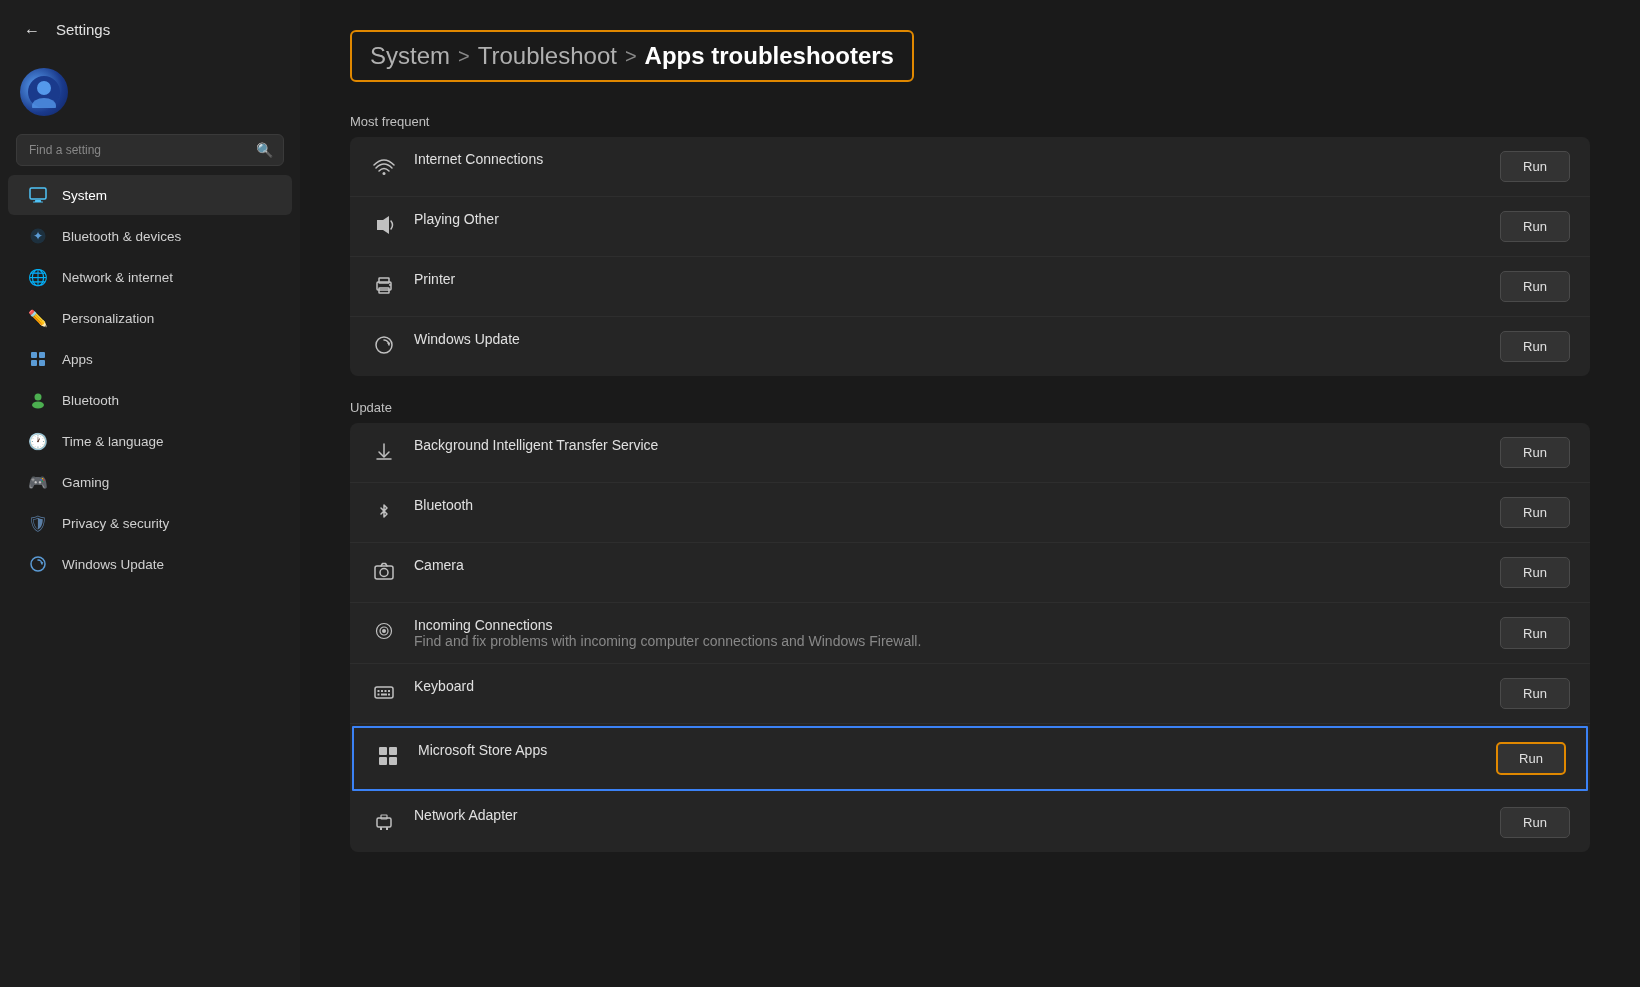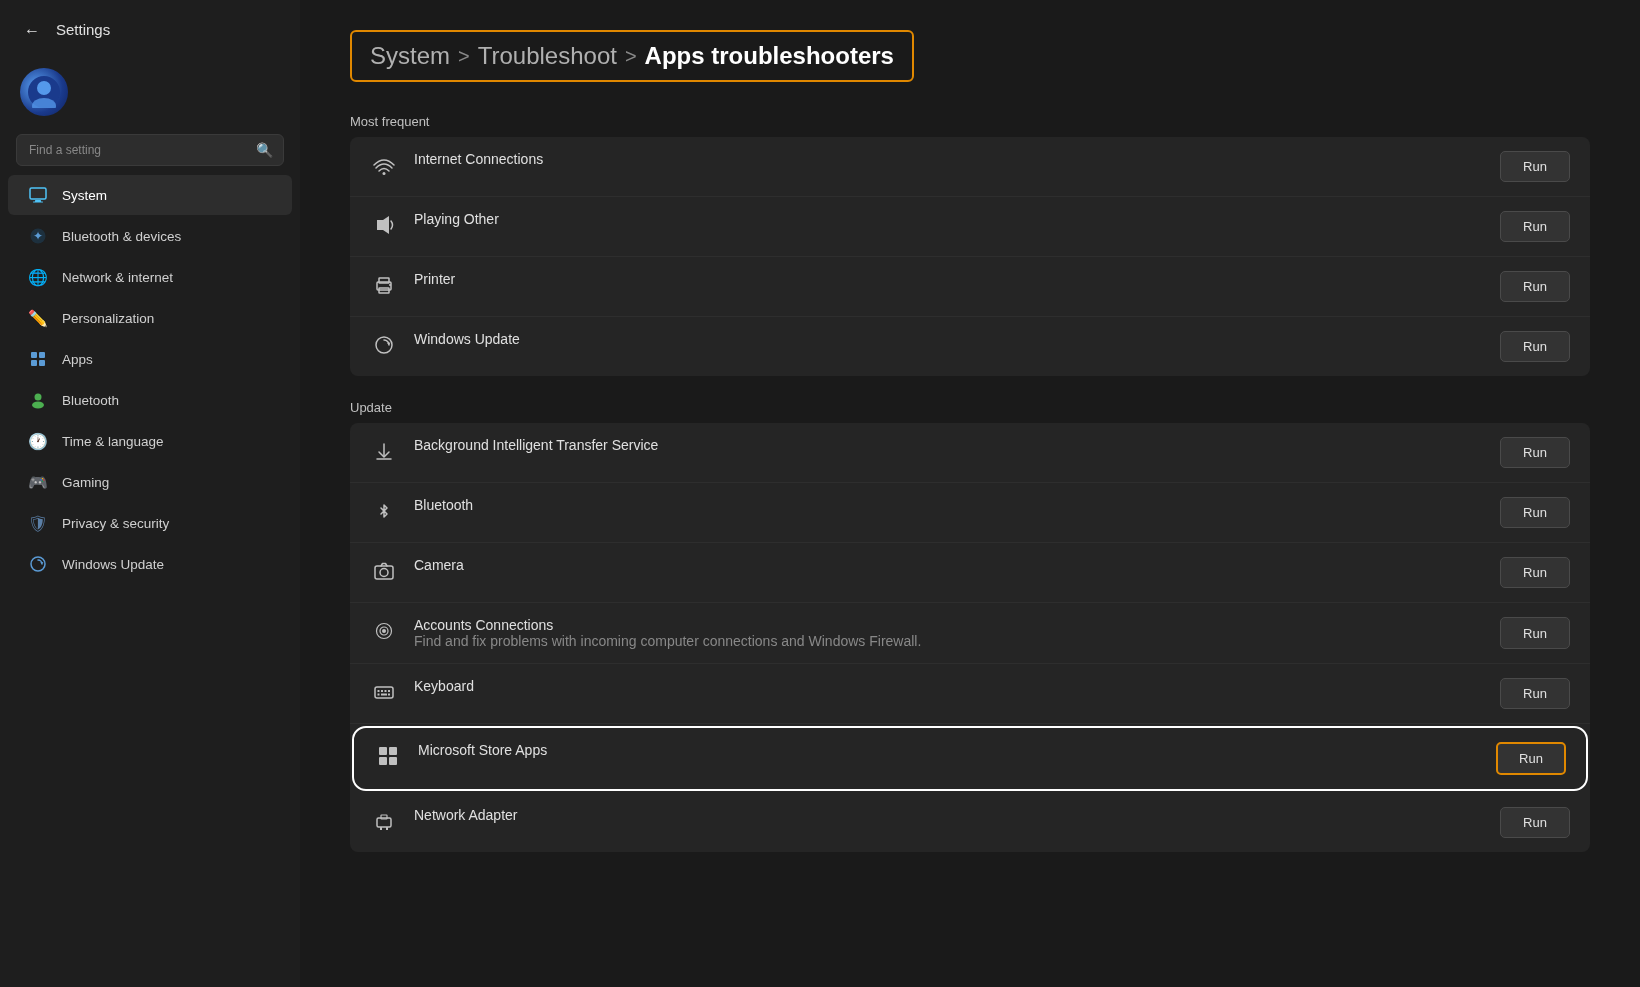--- a/index.html
+++ b/index.html
@@ -167,22 +167,22 @@
 
     .troubleshooter-item {
       display: flex;
       padding: 14px 20px;
       border-bottom: 1px solid #2e2e2e;
       gap: 16px;
     }
 
     .troubleshooter-item:last-child { border-bottom: none; }
     .troubleshooter-item.highlighted {
-      border: 2px solid #ffffff;
-      border-radius: 14px;
+      border: 2px solid #3b82f6;
+      border-radius: 1px;
       margin: 2px;
     }
 
     .item-icon {
       width: 28px;
       height: 28px;
       display: flex;
       align-items: center;
       justify-content: center;
       flex-shrink: 0;
@@ -449,21 +449,21 @@
 
       <div class="troubleshooter-item">
         <div class="item-icon">
           <svg width="22" height="22" viewBox="0 0 22 22" fill="none">
             <circle cx="11" cy="11" r="4" stroke="#c0c0c0" stroke-width="1.2" fill="none"></circle>
             <circle cx="11" cy="11" r="7.5" stroke="#c0c0c0" stroke-width="1.2" fill="none"></circle>
             <circle cx="11" cy="11" r="2" fill="#c0c0c0"></circle>
           </svg>
         </div>
         <div class="item-text">
-          <div class="item-name">Accounts Connections</div>
+          <div class="item-name">Incoming Connections</div>
           <div class="item-desc">Find and fix problems with incoming computer connections and Windows Firewall.</div>
         </div>
         <button class="run-btn">Run</button>
       </div>
 
       <div class="troubleshooter-item">
         <div class="item-icon">
           <svg width="22" height="22" viewBox="0 0 22 22" fill="none">
             <rect x="2" y="6" width="18" height="11" rx="2" stroke="#c0c0c0" stroke-width="1.5" fill="none"></rect>
             <rect x="4.5" y="9" width="2" height="2" rx="0.3" fill="#c0c0c0"></rect>

